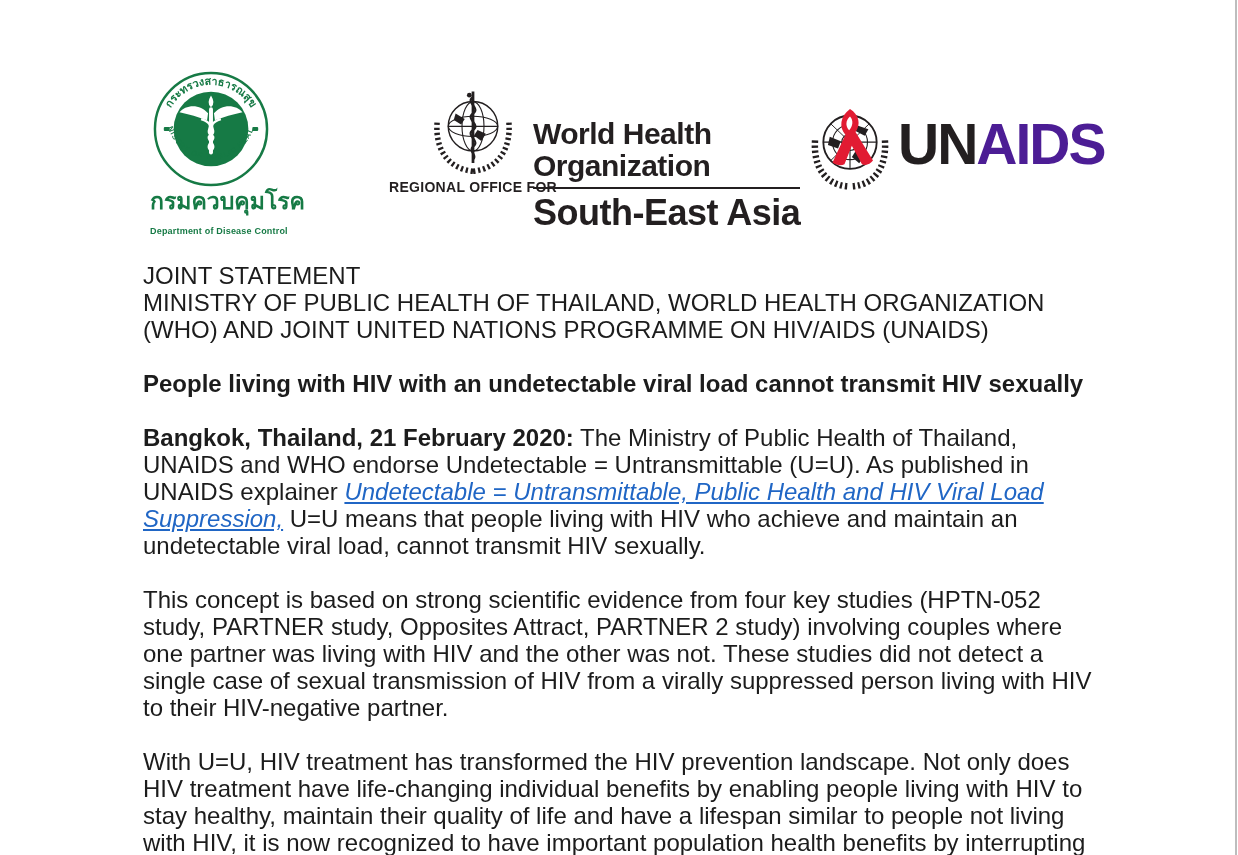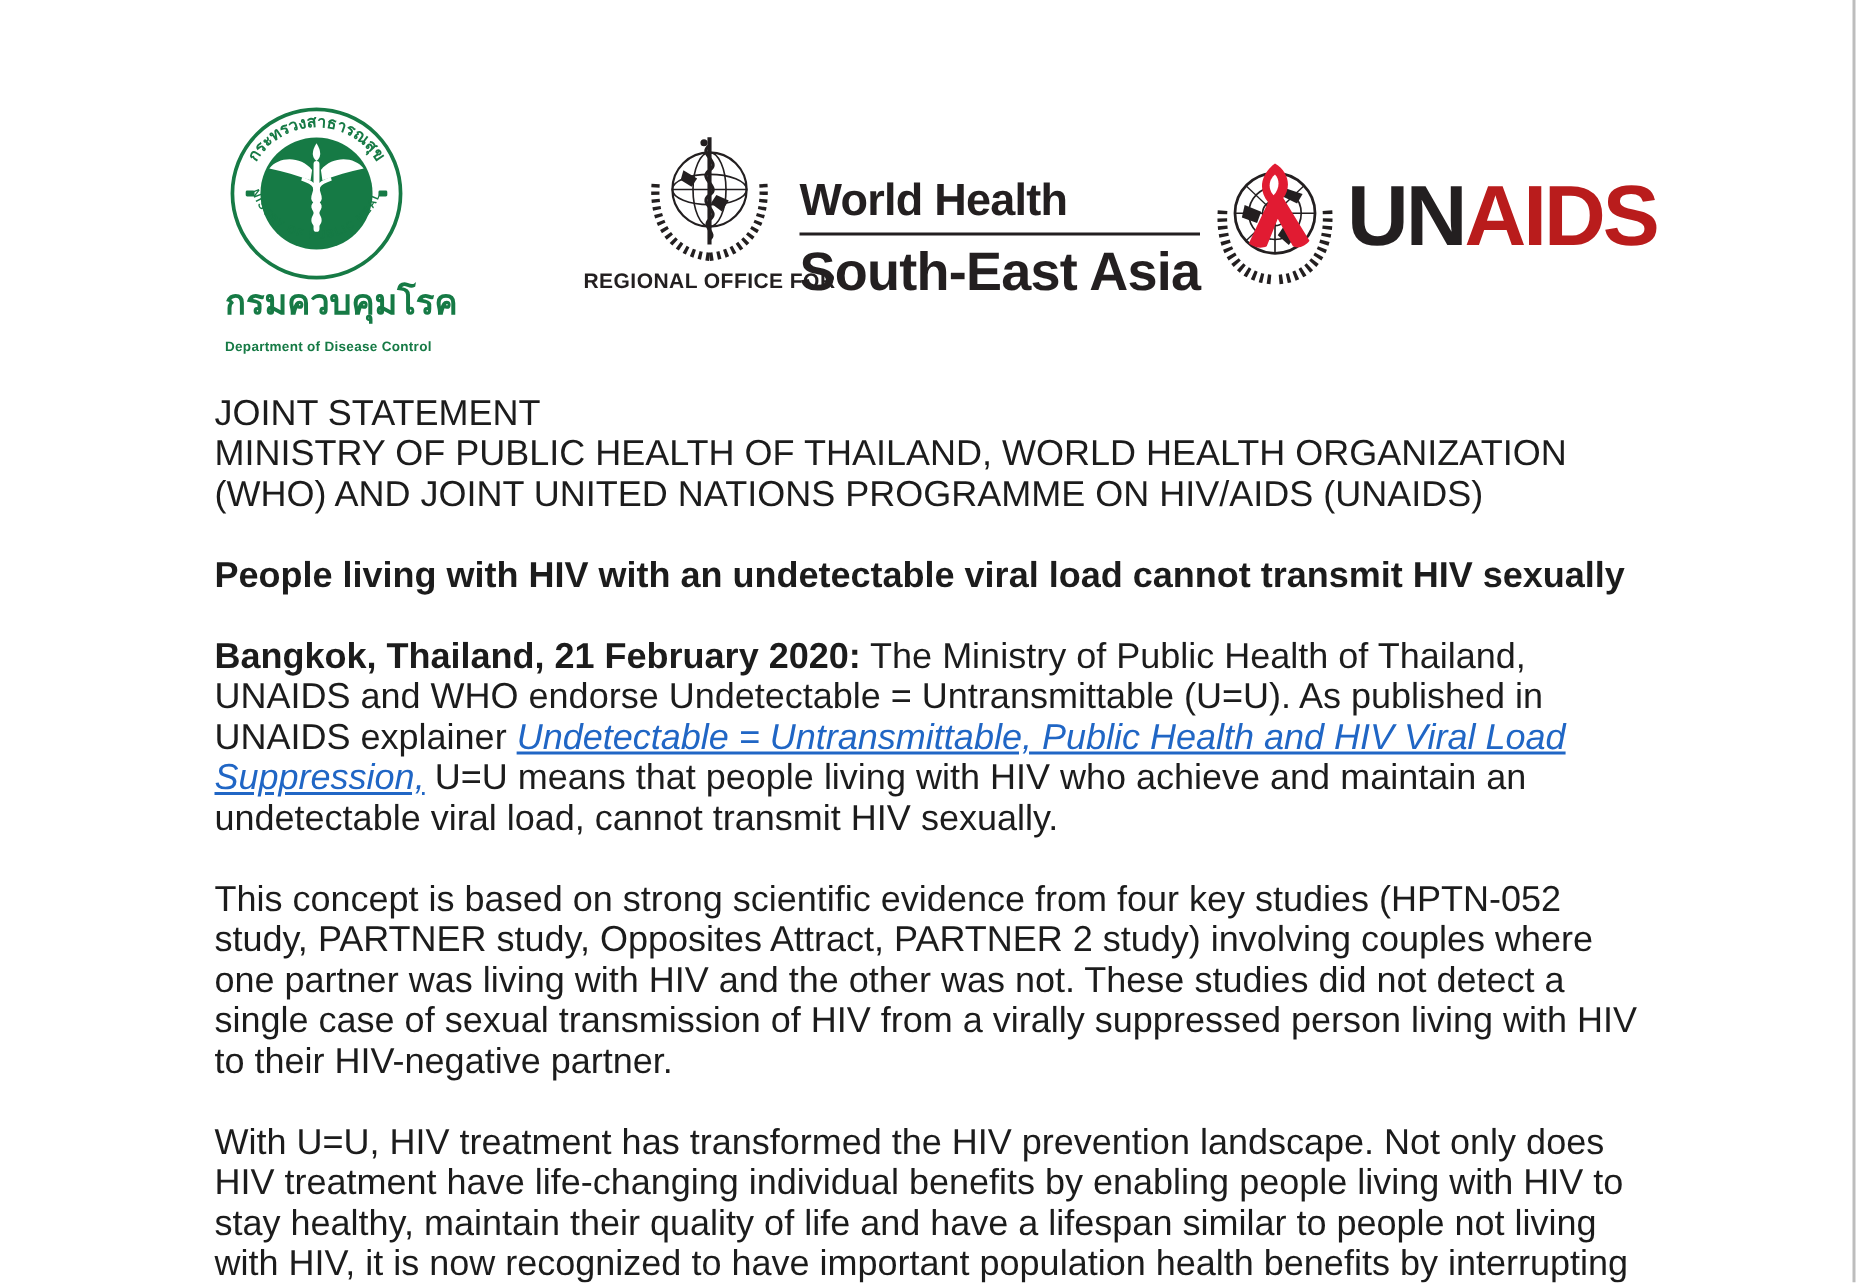--- a/index.html
+++ b/index.html
@@ -20,21 +20,21 @@
   .who-left{width:100px;display:flex;flex-direction:column;align-items:center;}
   .who-office{font-size:14px;font-weight:bold;letter-spacing:0.3px;margin-top:5px;white-space:nowrap;}
   .who-right{display:flex;flex-direction:column;margin-top:32px;}
   .who-title{font-size:30px;font-weight:bold;line-height:32px;letter-spacing:-0.5px;white-space:nowrap;}
   .who-rule{height:2px;background:#231f20;margin:5px 0 3px;}
   .who-region{font-size:36px;font-weight:bold;letter-spacing:-0.5px;white-space:nowrap;}
 
   .unaids{left:804px;top:98px;display:flex;align-items:center;gap:2px;}
   .unaids-wordmark{font-size:57px;font-weight:bold;letter-spacing:-2px;line-height:1;white-space:nowrap;}
   .unaids-un{color:#231f20;}
-  .unaids-aids{color:#b91c1c;}
+  .unaids-aids{color:#4c1d95;}
 
   
   .doc{
     position:absolute;left:143px;top:262px;width:952px;
     font-size:24px;line-height:27px;color:#1c1c1c;
   }
   .doc p{margin:0 0 27px;}
   .block{display:block;}
   .bold{font-weight:bold;}
   a.doclink{
@@ -86,20 +86,21 @@
         <path d="M31 30 l10 6 l-4 6 l-8 -5 Z" fill="#231f20"></path>
         <path d="M55 48 l9 4 l-5 8 l-8 -6 Z" fill="#231f20"></path>
         <line x1="50" y1="6" x2="50" y2="84" stroke="#231f20" stroke-width="3"></line>
         <path d="M50 12 C41 18 59 24 50 30 C41 36 59 42 50 48 C41 54 59 60 50 66 C44 71 56 76 50 80" fill="none" stroke="#231f20" stroke-width="2.4"></path>
         <circle cx="46" cy="10" r="2.6" fill="#231f20"></circle>
       </svg>
       <div class="who-office">REGIONAL OFFICE FOR</div>
     </div>
     <div class="who-right">
       <div class="who-title">World Health</div>
+      <div class="who-title">Organization</div>
       <div class="who-rule"></div>
       <div class="who-region">South-East Asia</div>
     </div>
   </div>
 
   <div class="logo unaids">
     <svg width="92" height="92" viewBox="0 0 100 100">
       <path d="M47 96 C24 94 10 76 12 46" fill="none" stroke="#231f20" stroke-width="7" stroke-dasharray="2.5 3"></path>
       <path d="M53 96 C76 94 90 76 88 46" fill="none" stroke="#231f20" stroke-width="7" stroke-dasharray="2.5 3"></path>
       <circle cx="50" cy="48" r="29" fill="none" stroke="#231f20" stroke-width="2"></circle>

